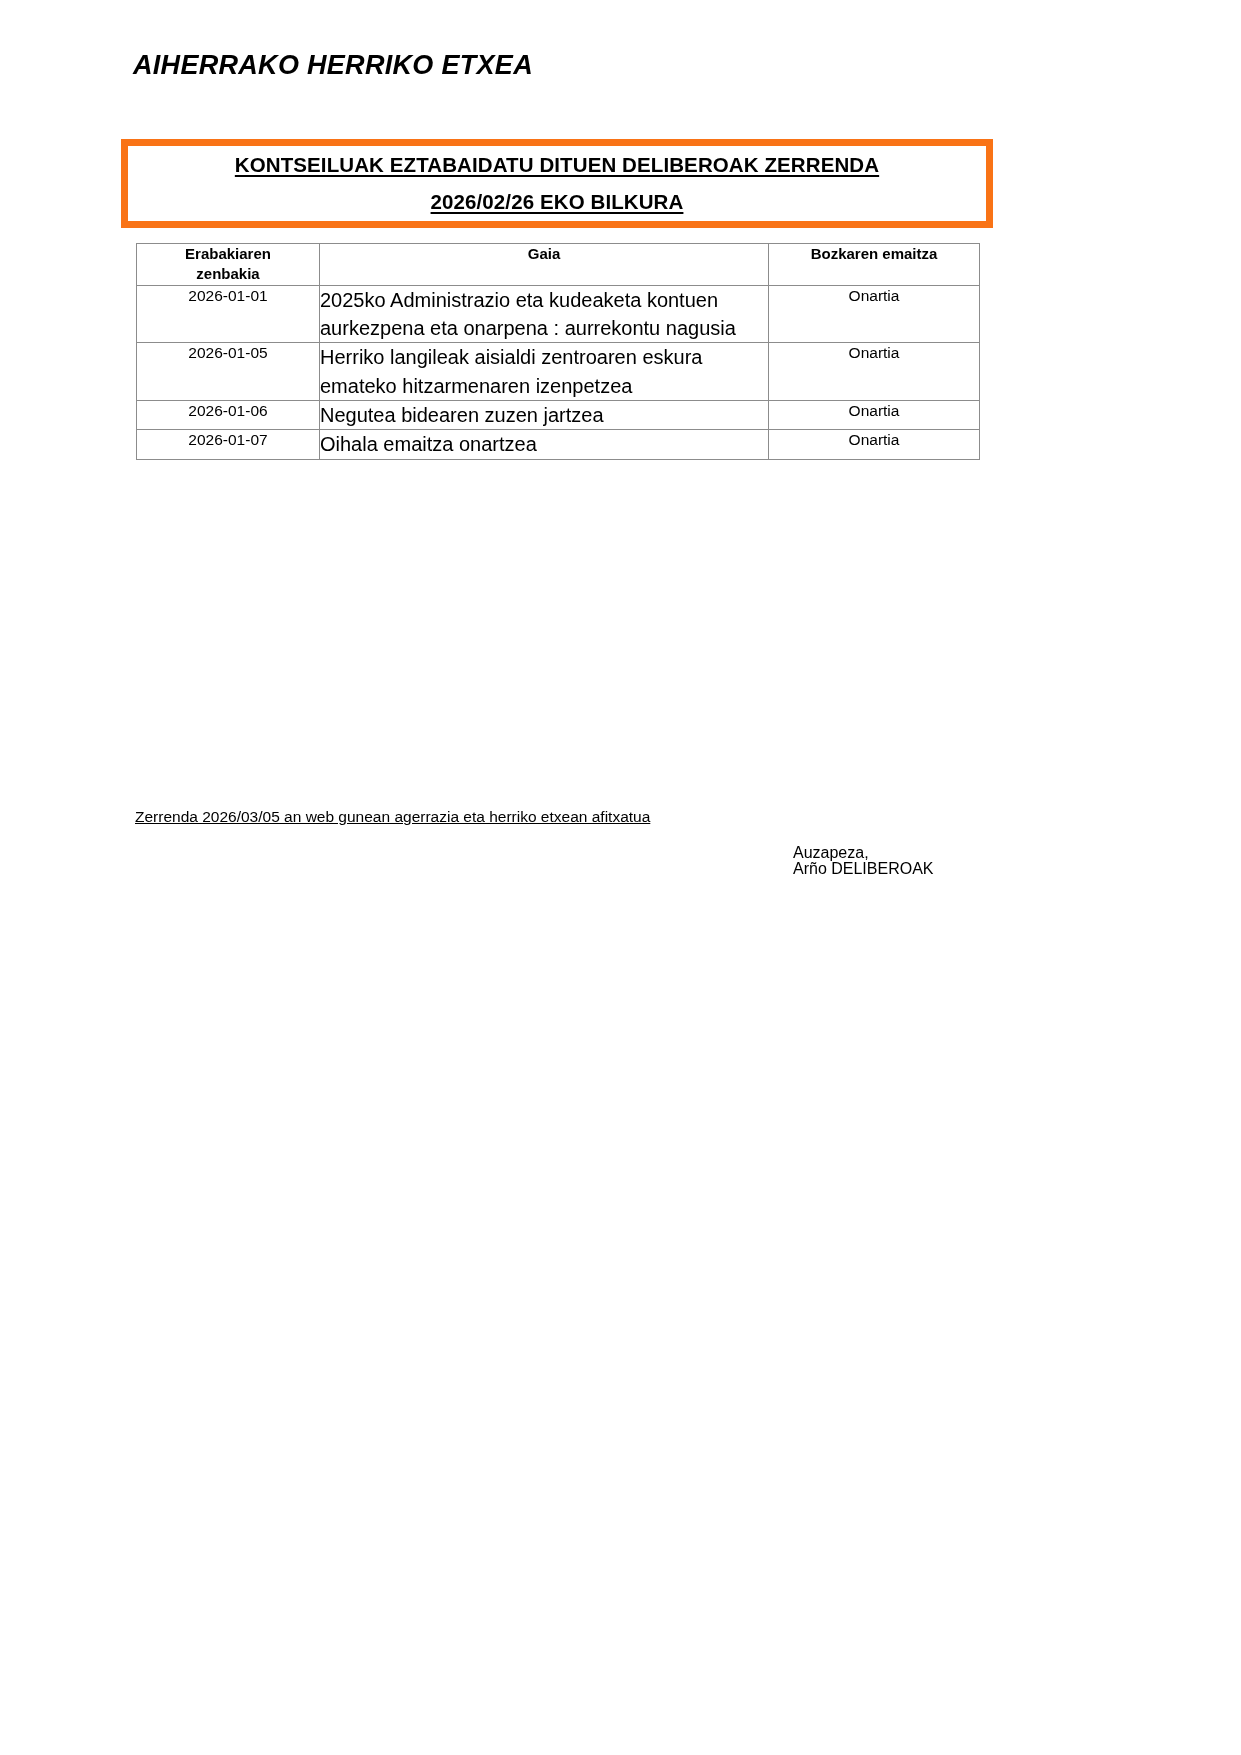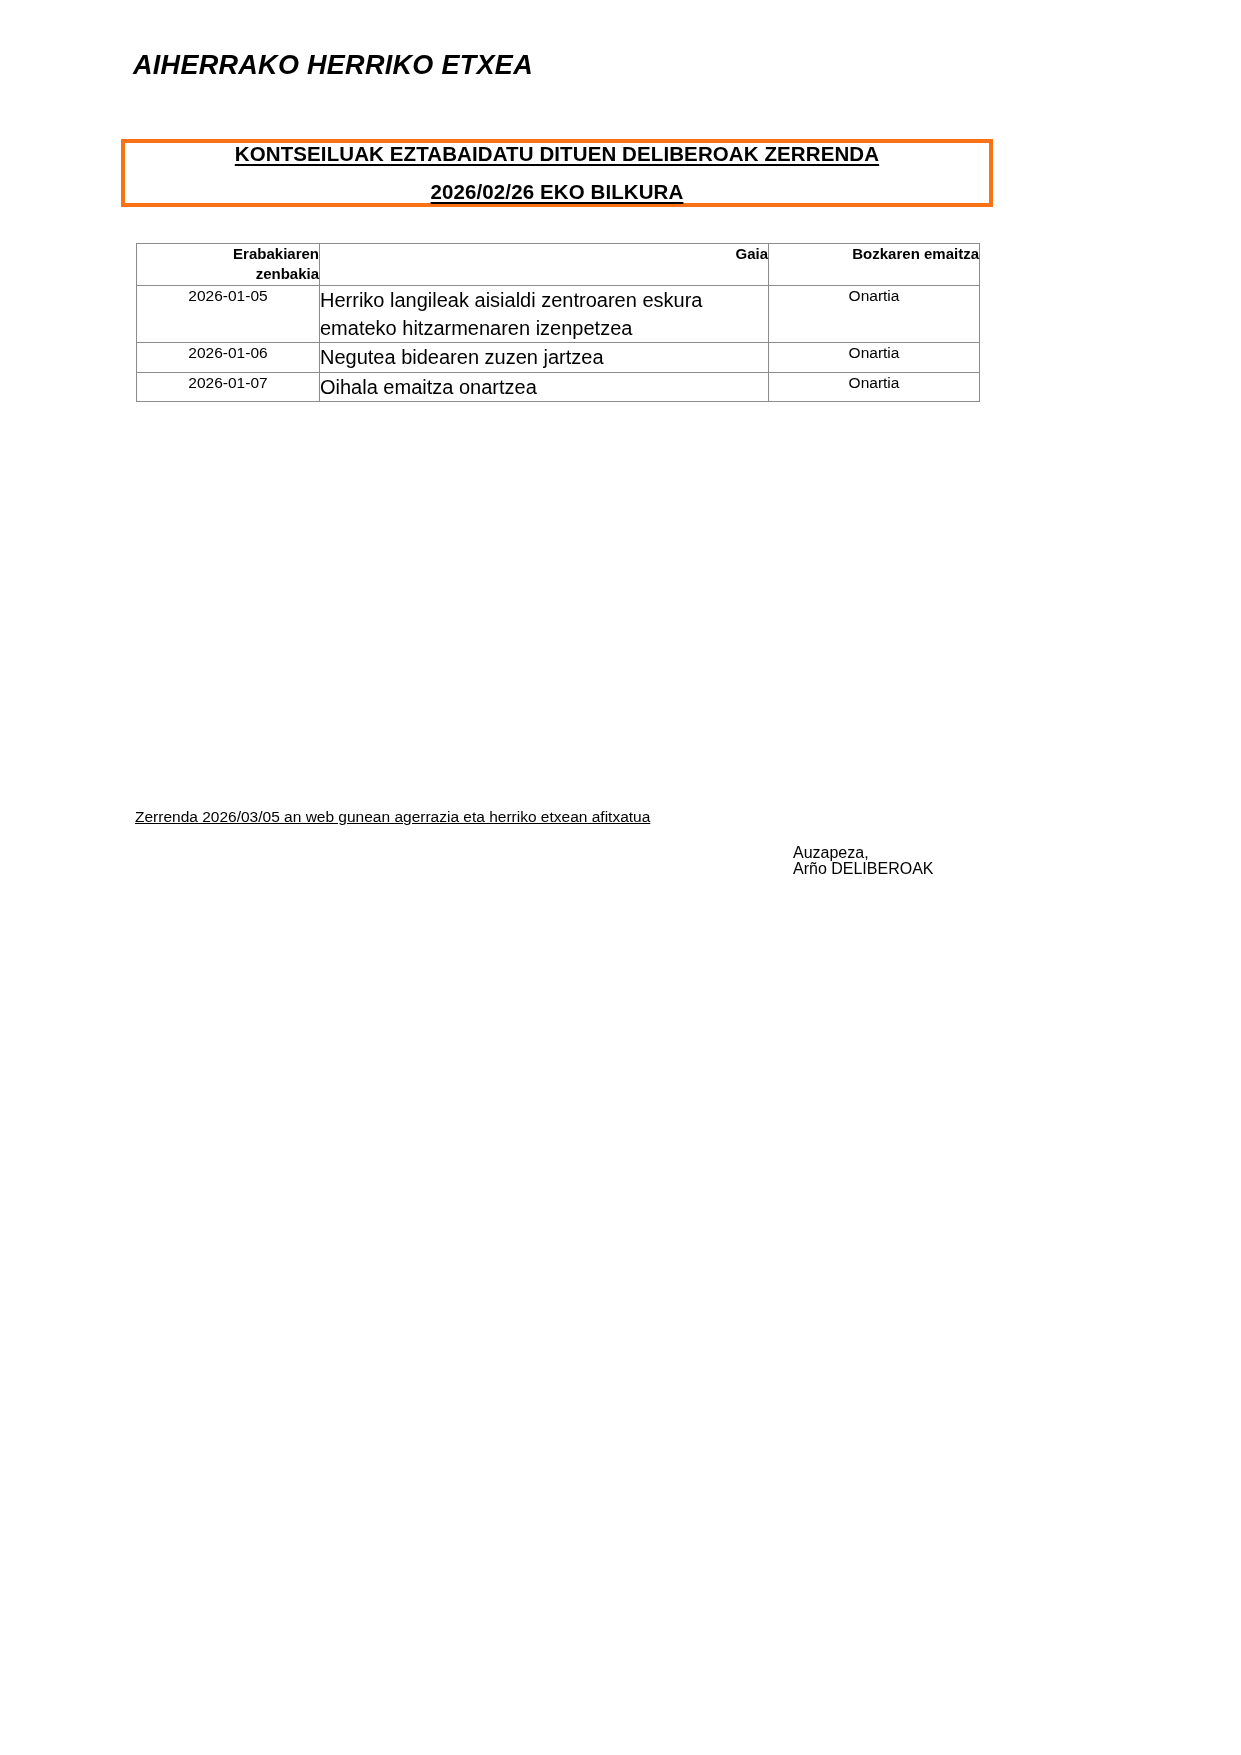--- a/index.html
+++ b/index.html
@@ -33,22 +33,22 @@
     white-space: nowrap;
     font-style: italic;
   }
 
   
   .heading-box {
     position: absolute;
     left: 121px;
     top: 139px;
     width: 872px;
-    height: 68px;
-    border: 4px solid #f97316;
+    height: 89px;
+    border: 7px solid #f97316;
     box-sizing: border-box;
     display: flex;
     flex-direction: column;
     align-items: center;
     justify-content: center;
   }
   .heading-line {
     font-size: 20.5px;
     font-weight: bold;
     text-decoration: underline;
@@ -72,21 +72,21 @@
   .delib-table td, .delib-table th {
     border: 1px solid #8c8c8c;
     vertical-align: top;
     padding: 0;
   }
   .col-num   { width: 183px; }
   .col-gaia  { width: 449px; }
   .col-res   { width: 211px; }
 
   .hdr-cell {
-    text-align: right;
+    text-align: center;
     font-size: 15px;
     font-weight: bold;
     line-height: 1.35;
     padding: 22px 6px 20px 6px;
     vertical-align: middle;
   }
 
   .cell-num {
     text-align: center;
     font-size: 15.5px;
@@ -150,20 +150,25 @@
         <th class="hdr-cell">
           <span>Erabakiaren</span><br>
           <span>zenbakia</span>
         </th>
         <th class="hdr-cell">Gaia</th>
         <th class="hdr-cell">Bozkaren emaitza</th>
       </tr>
     </thead>
     <tbody>
       <tr>
+        <td class="cell-num">2026-01-01</td>
+        <td class="cell-gaia">2025ko Administrazio eta kudeaketa kontuen aurkezpena eta onarpena : aurrekontu nagusia</td>
+        <td class="cell-res">Onartia</td>
+      </tr>
+      <tr>
         <td class="cell-num">2026-01-05</td>
         <td class="cell-gaia">Herriko langileak aisialdi zentroaren eskura emateko hitzarmenaren izenpetzea</td>
         <td class="cell-res">Onartia</td>
       </tr>
       <tr>
         <td class="cell-num">2026-01-06</td>
         <td class="cell-gaia">Negutea bidearen zuzen jartzea</td>
         <td class="cell-res">Onartia</td>
       </tr>
       <tr>

